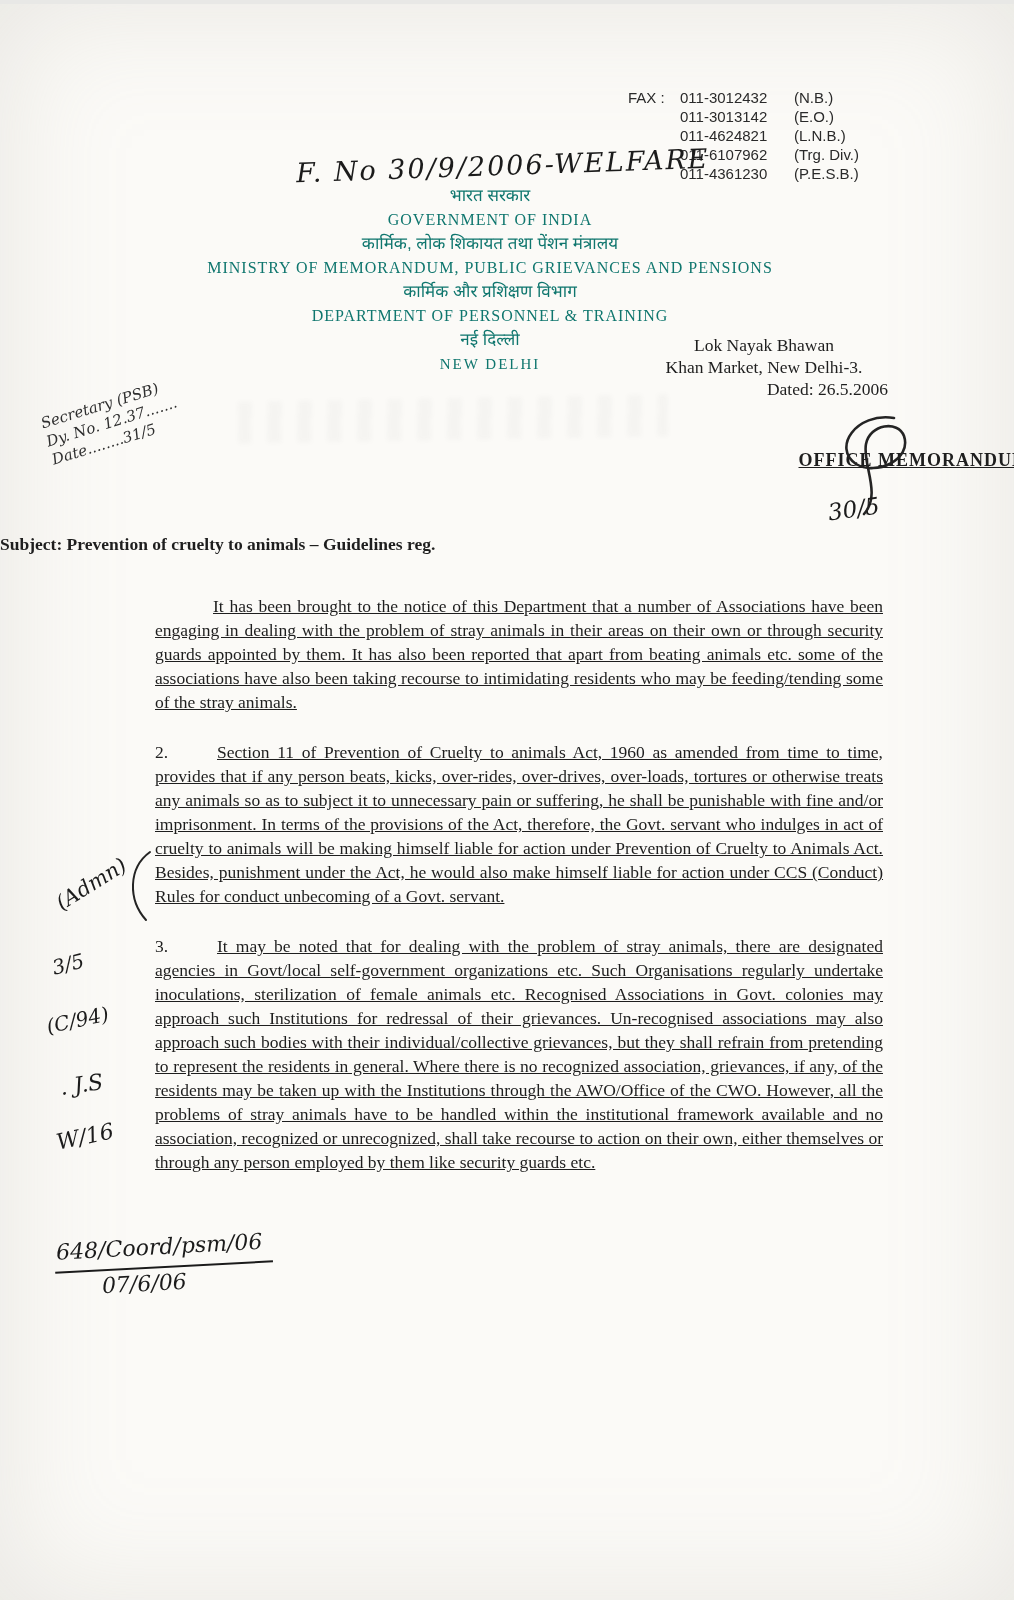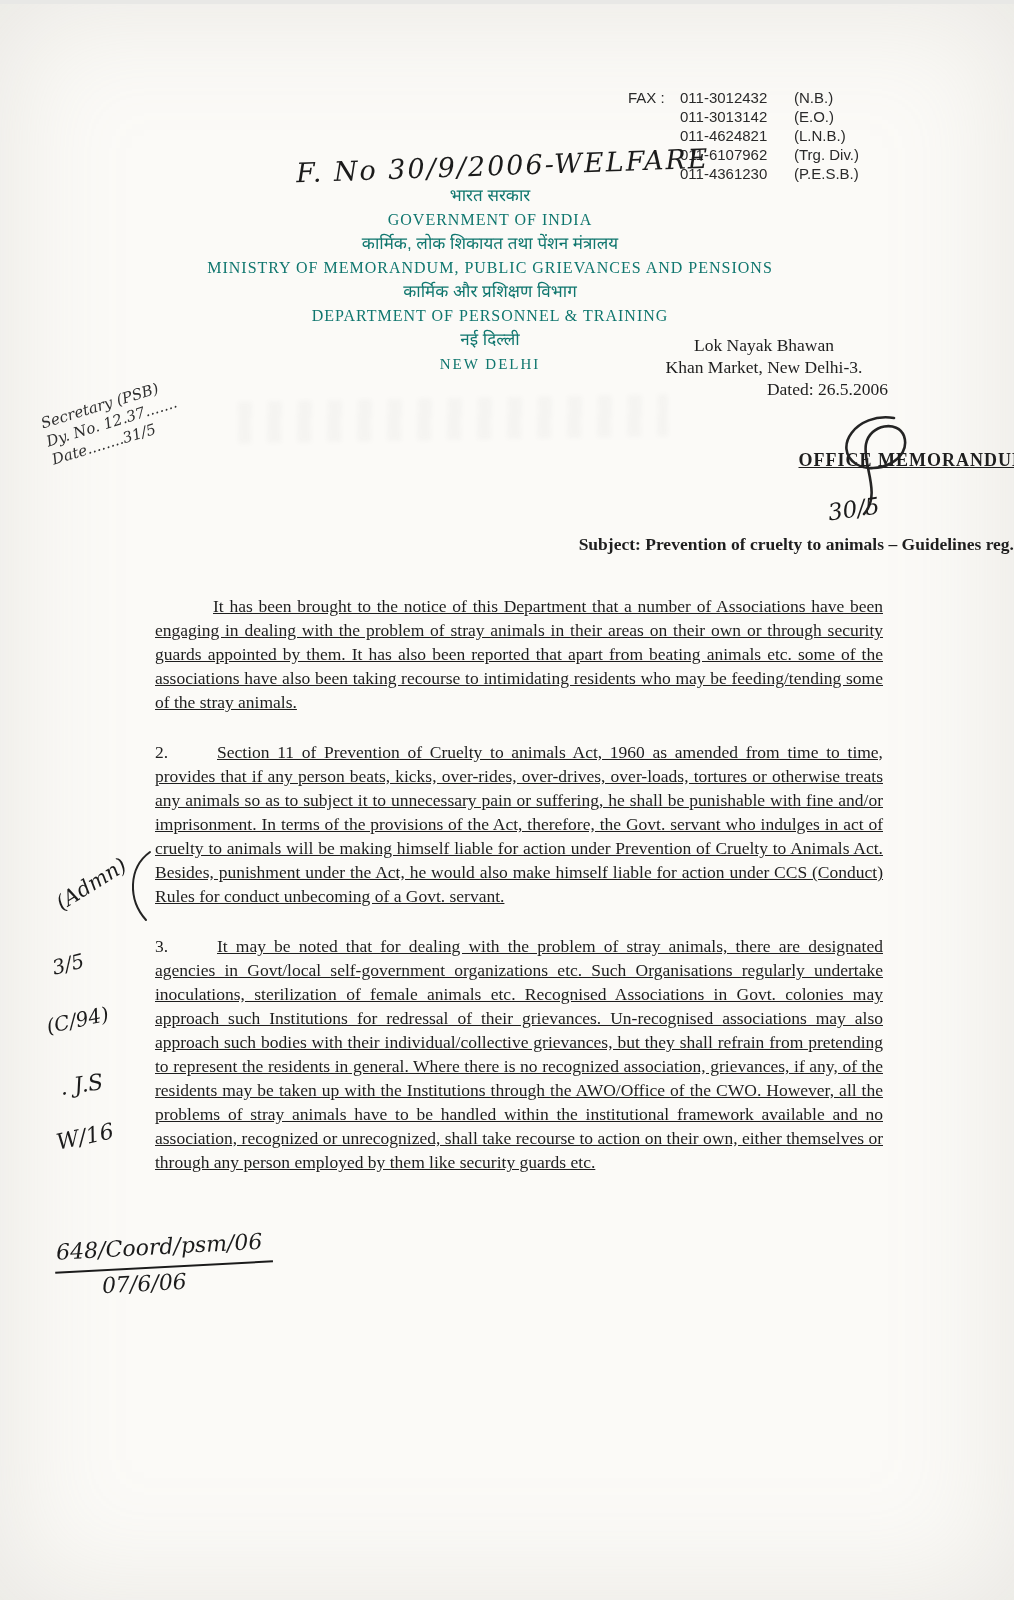--- a/index.html
+++ b/index.html
@@ -74,21 +74,21 @@
   .om-title span{text-decoration:underline;}
   
   .signature{position:absolute;left:818px;top:408px;}
   .sig-note{
     position:absolute;left:828px;top:492px;
     font-size:23px;transform:rotate(-8deg);
   }
   
   .subject{
     position:absolute;left:0;top:530px;width:1014px;
-    text-align:right;font-weight:bold;font-size:17.5px;
+    text-align:left;font-weight:bold;font-size:17.5px;
   }
   
   .body{
     position:absolute;left:155px;top:590px;width:728px;
     font-size:17.5px;line-height:24px;text-align:justify;text-decoration:underline;
   }
   .body p{margin:0 0 26px 0;}
   .body p.indent{text-indent:58px;}
   .pnum{display:inline-block;width:62px;}
   

